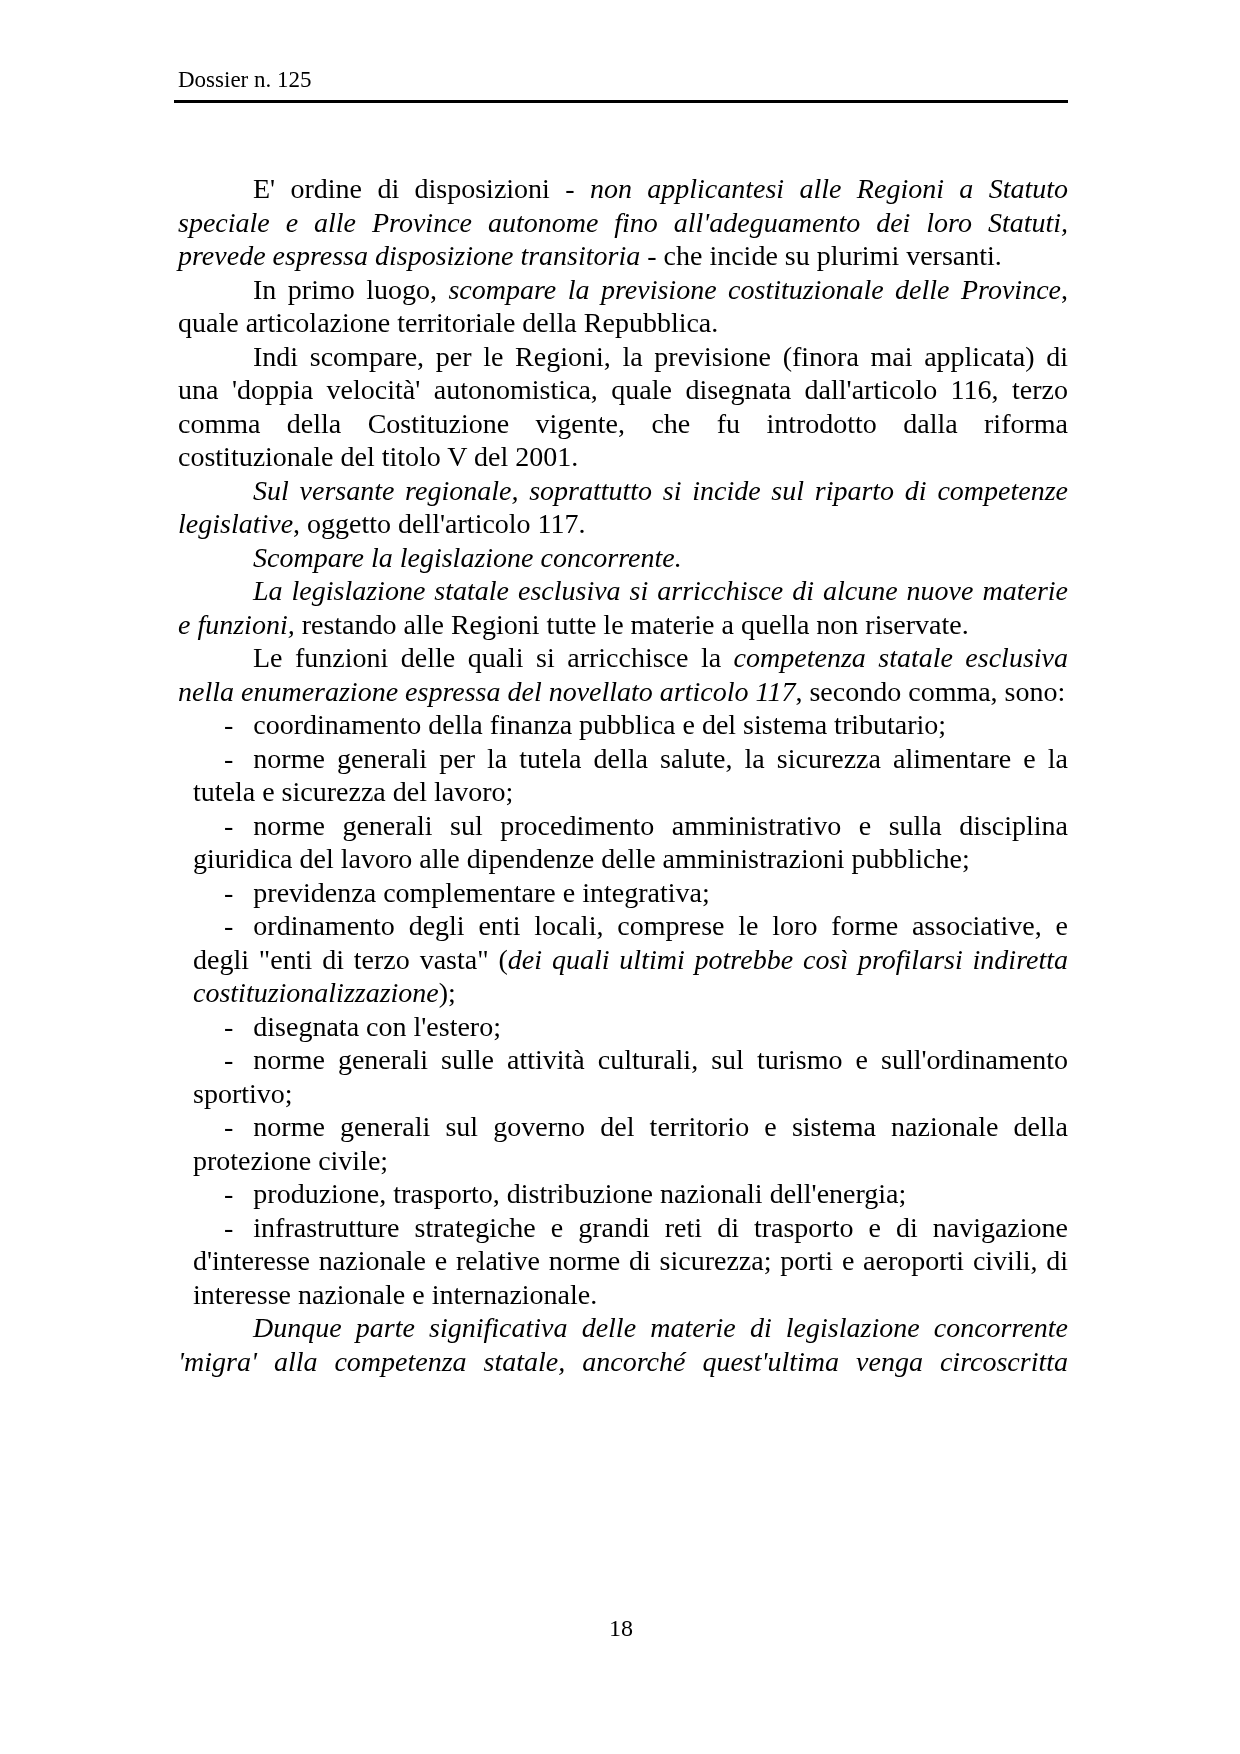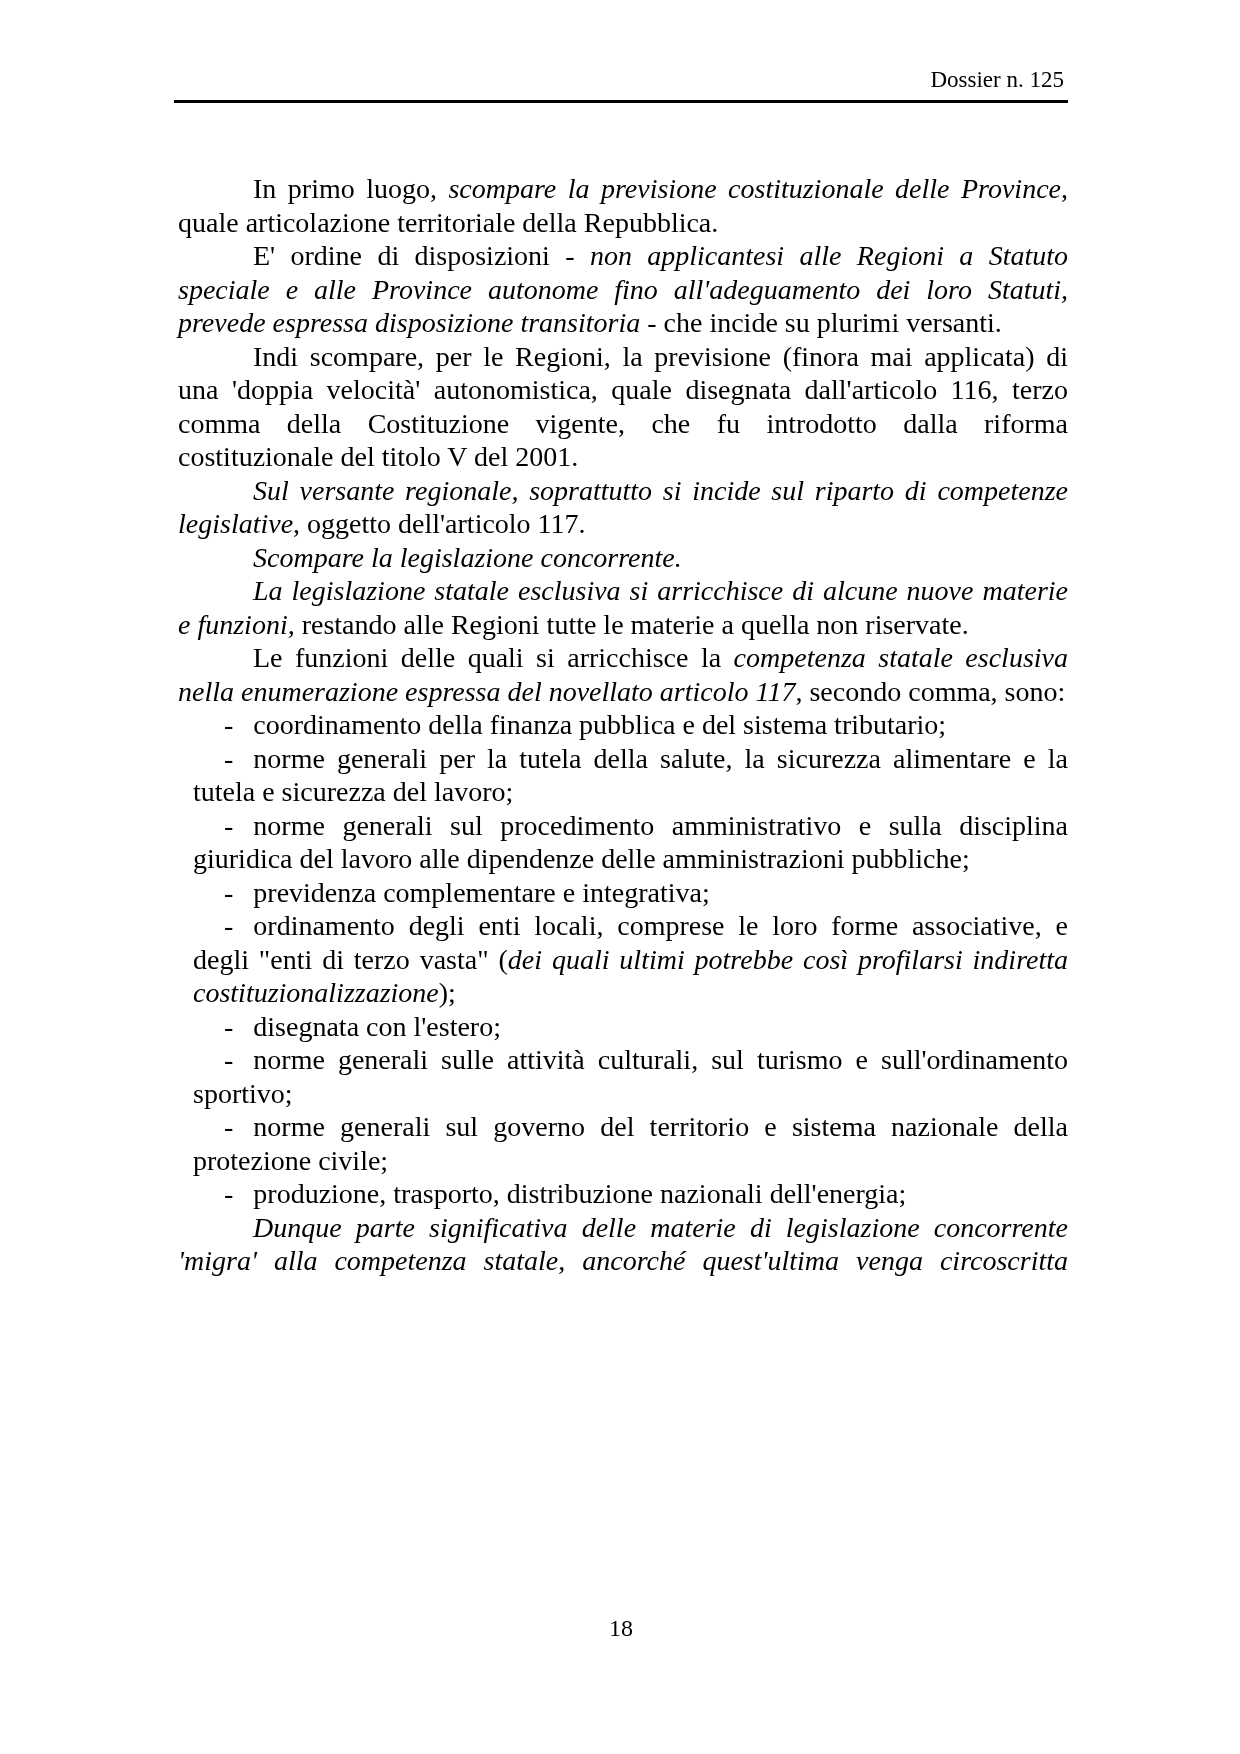--- a/index.html
+++ b/index.html
@@ -8,23 +8,23 @@
     width: 1240px;
     height: 1754px;
     background: #ffffff;
     color: #000000;
     font-family: "Liberation Serif", "DejaVu Serif", serif;
     overflow: hidden;
   }
   .header-title {
     position: absolute;
     top: 66px;
-    left: 170px;
+    left: 178px;
     width: 894px;
-    text-align: right;
+    text-align: left;
     font-size: 23px;
     line-height: 28px;
   }
   .header-rule {
     position: absolute;
     top: 100px;
     left: 174px;
     width: 894px;
     height: 3px;
     background: #000000;
@@ -54,32 +54,33 @@
     line-height: 33.5px;
   }
 </style>
 </head>
 <body>
 
 <div class="page">
   <div class="header-title">Dossier n. 125</div>
   <div class="header-rule"></div>
   <div class="content">
+      <p class="para"><span>E' ordine di disposizioni - </span><span class="it">non applicantesi alle Regioni a Statuto speciale e alle Province autonome fino all'adeguamento dei loro Statuti, prevede espressa disposizione transitoria</span><span> - che incide su plurimi versanti.</span></p>
       <p class="para"><span>In primo luogo, </span><span class="it">scompare la previsione costituzionale delle Province</span><span>, quale articolazione territoriale della Repubblica.</span></p>
-      <p class="para"><span>E' ordine di disposizioni - </span><span class="it">non applicantesi alle Regioni a Statuto speciale e alle Province autonome fino all'adeguamento dei loro Statuti, prevede espressa disposizione transitoria</span><span> - che incide su plurimi versanti.</span></p>
       <p class="para"><span>Indi scompare, per le Regioni, la previsione (finora mai applicata) di una 'doppia velocità' autonomistica, quale disegnata dall'articolo 116, terzo comma della Costituzione vigente, che fu introdotto dalla riforma costituzionale del titolo V del 2001.</span></p>
       <p class="para"><span class="it">Sul versante regionale, soprattutto si incide sul riparto di competenze legislative</span><span>, oggetto dell'articolo 117.</span></p>
       <p class="para"><span class="it">Scompare la legislazione concorrente.</span></p>
       <p class="para"><span class="it">La legislazione statale esclusiva si arricchisce di alcune nuove materie e funzioni,</span><span> restando alle Regioni tutte le materie a quella non riservate.</span></p>
       <p class="para"><span>Le funzioni delle quali si arricchisce la </span><span class="it">competenza statale esclusiva nella enumerazione espressa del novellato articolo 117</span><span>, secondo comma, sono:</span></p>
       <p class="li"><span class="dash">-</span><span>coordinamento della finanza pubblica e del sistema tributario;</span></p>
       <p class="li"><span class="dash">-</span><span>norme generali per la tutela della salute, la sicurezza alimentare e la tutela e sicurezza del lavoro;</span></p>
       <p class="li"><span class="dash">-</span><span>norme generali sul procedimento amministrativo e sulla disciplina giuridica del lavoro alle dipendenze delle amministrazioni pubbliche;</span></p>
       <p class="li"><span class="dash">-</span><span>previdenza complementare e integrativa;</span></p>
       <p class="li"><span class="dash">-</span><span>ordinamento degli enti locali, comprese le loro forme associative, e degli "enti di terzo vasta" (</span><span class="it">dei quali ultimi potrebbe così profilarsi indiretta costituzionalizzazione</span><span>);</span></p>
       <p class="li"><span class="dash">-</span><span>disegnata con l'estero;</span></p>
       <p class="li"><span class="dash">-</span><span>norme generali sulle attività culturali, sul turismo e sull'ordinamento sportivo;</span></p>
       <p class="li"><span class="dash">-</span><span>norme generali sul governo del territorio e sistema nazionale della protezione civile;</span></p>
       <p class="li"><span class="dash">-</span><span>produzione, trasporto, distribuzione nazionali dell'energia;</span></p>
+      <p class="li"><span class="dash">-</span><span>infrastrutture strategiche e grandi reti di trasporto e di navigazione d'interesse nazionale e relative norme di sicurezza; porti e aeroporti civili, di interesse nazionale e internazionale.</span></p>
       <p class="para justify-last"><span class="it">Dunque parte significativa delle materie di legislazione concorrente 'migra' alla competenza statale, ancorché quest'ultima venga circoscritta</span></p>
     </div>
   <div class="footer">18</div>
 </div>
 
 </body></html>

